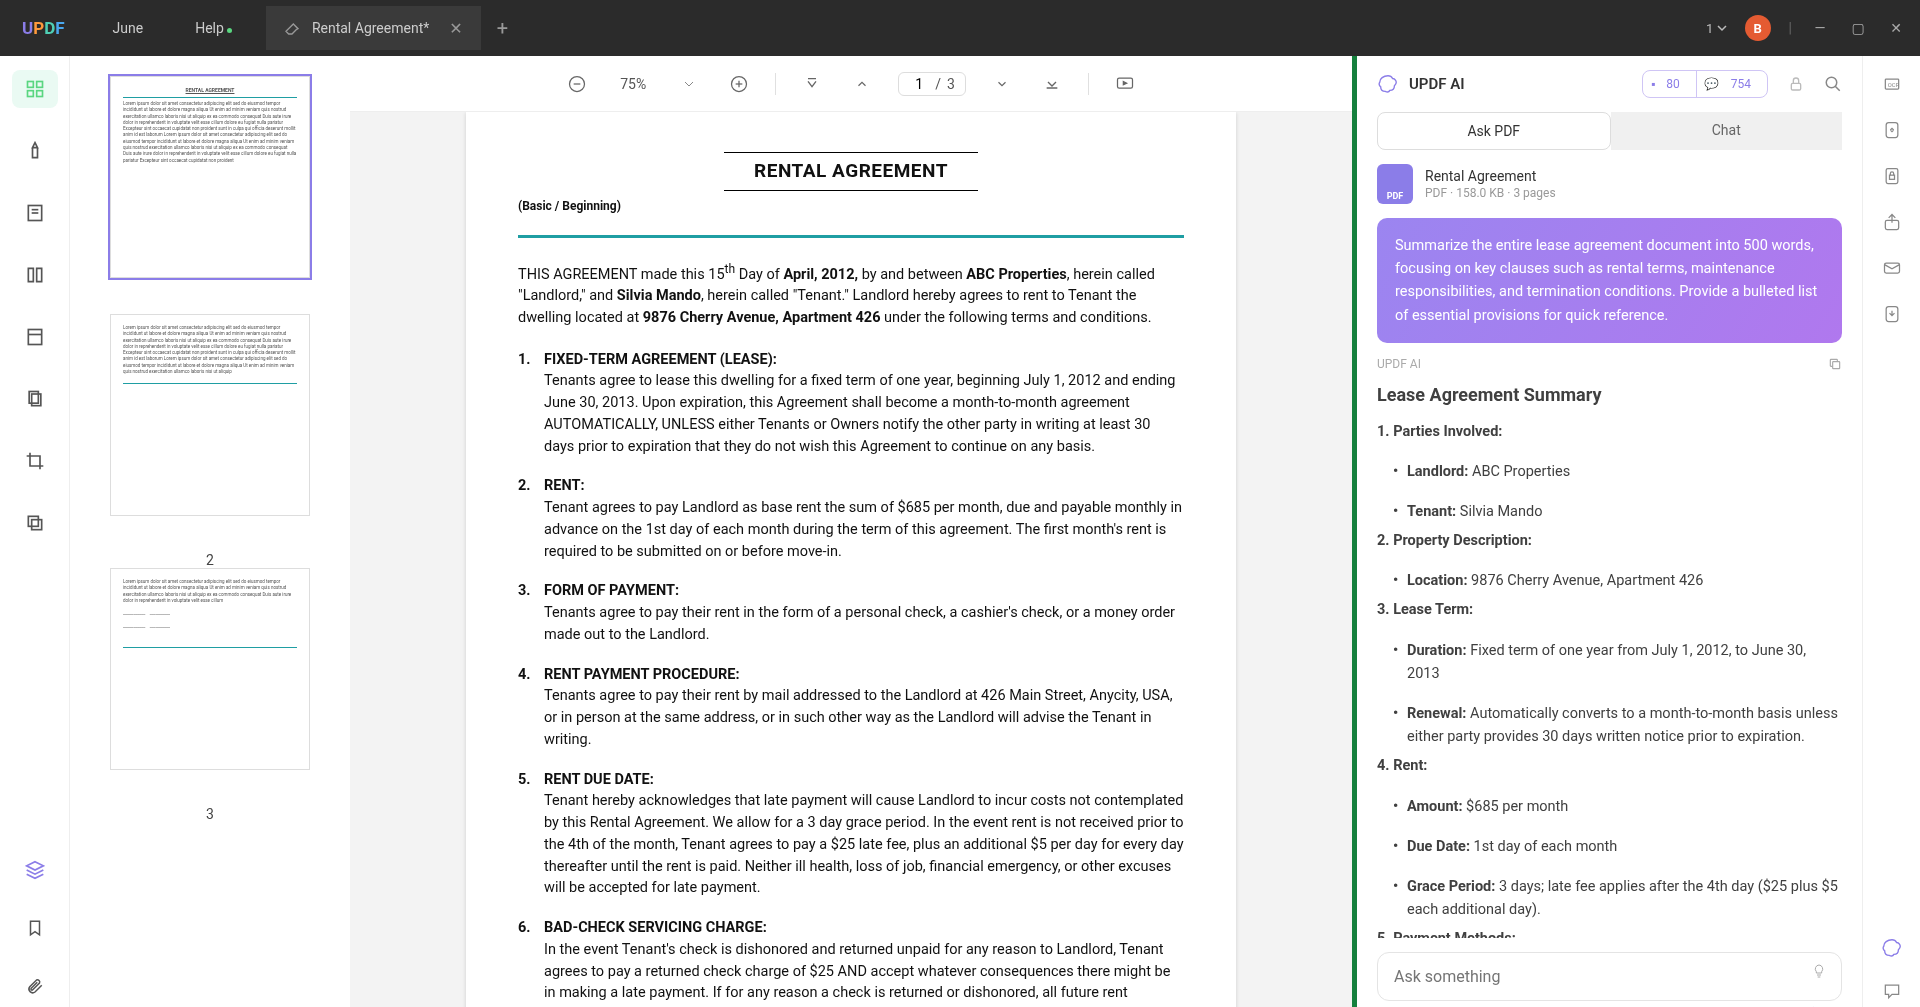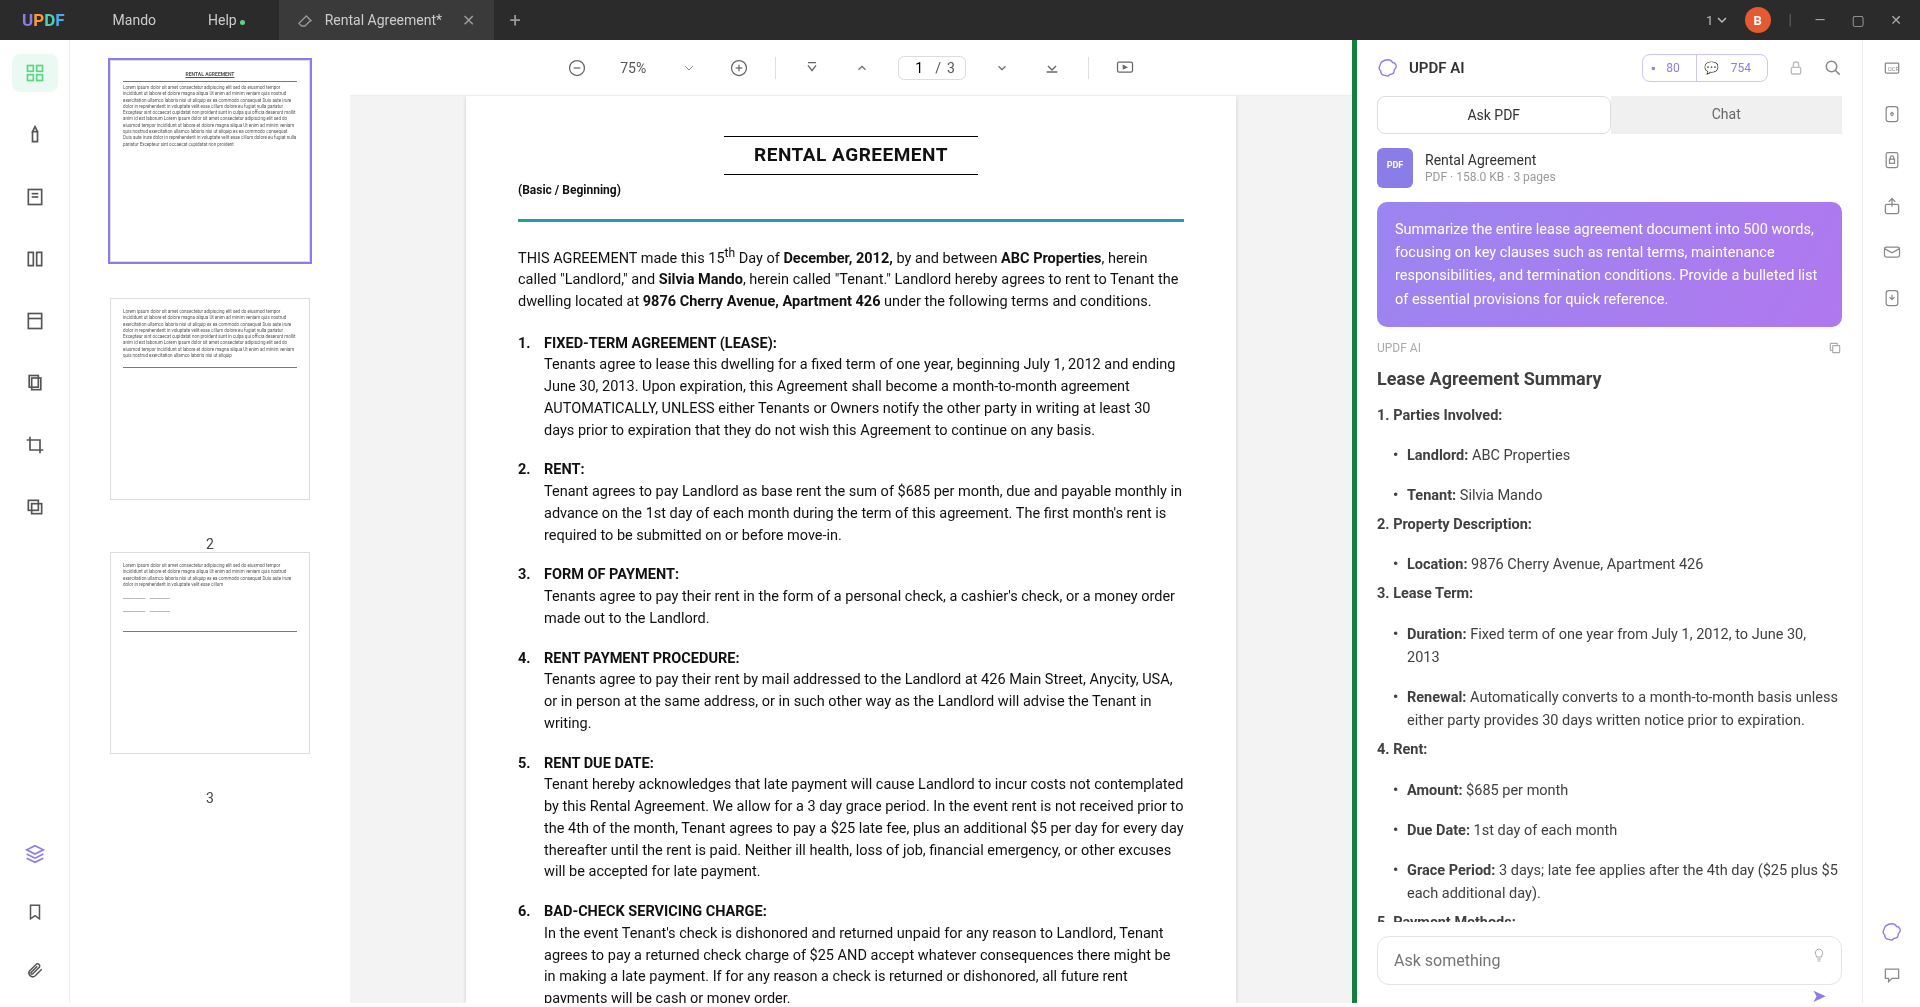--- a/index.html
+++ b/index.html
@@ -1,19 +1,19 @@
 <!DOCTYPE html>
 <html><head>
 <meta charset="utf-8">
 <style>
 * { margin:0; padding:0; box-sizing:border-box; font-family:-apple-system,BlinkMacSystemFont,"Segoe UI",Roboto,sans-serif; }
 body { background:#fff; width:1920px; height:1007px; overflow:hidden; font-size:14px; color:#333; }
 
 
-.titlebar { height:40px; background:#2b2b2b; display:flex; align-items:center; color:#ccc; }
+.titlebar { height:56px; background:#2b2b2b; display:flex; align-items:center; color:#ccc; }
 .logo { padding:0 22px; font-weight:bold; font-size:17px; }
 .logo .u{color:#8b7de8}.logo .p{color:#ff9a3c}.logo .d{color:#4fd0b5}.logo .f{color:#4aa8ef}
 .menu-item { padding:0 26px; font-size:14px; cursor:pointer; position:relative; }
 .dot-green { position:absolute; top:8px; right:18px; width:5px; height:5px; background:#5ad680; border-radius:50%; }
 .tab { display:flex; align-items:center; background:#3a3a3a; height:44px; padding:0 18px; margin-left:16px; gap:12px; }
 .tab .close { color:#999; font-size:16px; margin-left:8px; cursor:pointer; }
 .plus { padding:0 16px; color:#999; font-size:20px; cursor:pointer; }
 .titlebar-right { margin-left:auto; display:flex; align-items:center; gap:18px; padding-right:14px; }
 .win-num { font-size:13px; color:#bbb; }
 .avatar { width:26px; height:26px; border-radius:50%; background:#e45b32; color:#fff; display:flex; align-items:center; justify-content:center; font-size:13px; font-weight:bold; }
@@ -64,21 +64,21 @@
 .tok-badge { display:flex; border:1px solid #cfc5f5; border-radius:8px; overflow:hidden; font-size:12px; }
 .tok-badge span { padding:3px 8px; display:flex; align-items:center; gap:3px; }
 .tok-a { color:#8b7de8; border-right:1px solid #cfc5f5; }
 .tok-b { color:#8b7de8; }
 .lock { color:#bbb; margin-left:10px; }
 .srch { color:#888; margin-left:10px; }
 .ai-tabs { display:flex; padding:0 20px; gap:0; margin-bottom:14px; }
 .ai-tab { flex:1; text-align:center; padding:10px; background:#f0f0f0; cursor:pointer; font-size:14px; color:#666; }
 .ai-tab.active { background:#fff; border:1px solid #ddd; border-radius:8px; color:#333; }
 .file-card { margin:0 20px 14px; display:flex; align-items:center; gap:12px; }
-.pdf-icon { width:36px; height:40px; background:#8b7de8; border-radius:6px; color:#fff; font-size:9px; font-weight:bold; display:flex; align-items:flex-end; justify-content:center; padding-bottom:18px; }
+.pdf-icon { width:36px; height:40px; background:#8b7de8; border-radius:6px; color:#fff; font-size:9px; font-weight:bold; display:flex; align-items:flex-end; justify-content:center; padding-bottom:3px; }
 .file-meta .fname { font-size:14px; color:#333; margin-bottom:2px; }
 .file-meta .finfo { font-size:12px; color:#999; }
 .prompt-box { margin:0 20px 14px; background:linear-gradient(120deg,#9b85f0,#b078ee); color:#fff; border-radius:10px; padding:16px 18px; font-size:14.5px; line-height:1.6; }
 .resp-head { padding:0 20px; display:flex; align-items:center; justify-content:space-between; color:#aaa; font-size:12px; margin-bottom:10px; }
 .copy-ic { cursor:pointer; }
 .response { margin:0 20px; overflow-y:auto; font-size:14.5px; line-height:1.6; color:#404040; flex:1; }
 .response h3 { font-size:18px; font-weight:700; margin-bottom:10px; }
 .response .item { margin-bottom:6px; }
 .response .lvl1 b { font-weight:700; }
 .response .lvl2 { padding-left:30px; position:relative;margin-top:17px; }
@@ -95,21 +95,21 @@
 
 svg { display:block; }
 </style>
 </head>
 <body>
 
 <div class="titlebar">
   <div class="logo">
     <span class="u">U</span><span class="p">P</span><span class="d">D</span><span class="f">F</span>
   </div>
-  <div class="menu-item">Mando</div>
+  <div class="menu-item">June</div>
   <div class="menu-item"><span>Help</span><span class="dot-green"></span></div>
   <div class="tab">
     <span>
         <svg width="16" height="16" viewBox="0 0 24 24" fill="none" stroke="#999" stroke-width="2">
           <path d="M19 14l-7 7H7l-4-4 11-11 7 7-2 1z"></path>
         </svg>
       </span>
     <span>Rental Agreement*</span>
     <span class="close">✕</span>
   </div>
@@ -270,21 +270,21 @@
             <rect x="3" y="5" width="18" height="12" rx="2"></rect>
             <path d="M10 9l4 2-4 2z" fill="currentColor"></path>
           </svg>
         </div>
     </div>
     <div class="page-scroll">
       <div class="page">
         <div class="doc-title"><span class="doc-title-inner">RENTAL AGREEMENT</span></div>
         <div class="doc-sub">(Basic / Beginning)</div>
         <div class="doc-hr"></div>
-        <p class="intro">THIS AGREEMENT made this 15<sup>th</sup> Day of <b>December, 2012,</b> by and between <b>ABC Properties</b>, herein called "Landlord," and <b>Silvia Mando</b>, herein called "Tenant." Landlord hereby agrees to rent to Tenant the dwelling located at <b>9876 Cherry Avenue, Apartment 426</b> under the following terms and conditions.</p>
+        <p class="intro">THIS AGREEMENT made this 15<sup>th</sup> Day of <b>April, 2012,</b> by and between <b>ABC Properties</b>, herein called "Landlord," and <b>Silvia Mando</b>, herein called "Tenant." Landlord hereby agrees to rent to Tenant the dwelling located at <b>9876 Cherry Avenue, Apartment 426</b> under the following terms and conditions.</p>
         <ul class="sections" id="doc-sections">
             <li>
               <div class="sec-num">1.</div>
               <div class="sec-body"><span class="sec-head">FIXED-TERM AGREEMENT (LEASE):</span><br>Tenants agree to lease this dwelling for a fixed term of one year, beginning July 1, 2012 and ending June 30, 2013. Upon expiration, this Agreement shall become a month-to-month agreement AUTOMATICALLY, UNLESS either Tenants or Owners notify the other party in writing at least 30 days prior to expiration that they do not wish this Agreement to continue on any basis.</div>
             </li>
             <li>
               <div class="sec-num">2.</div>
               <div class="sec-body"><span class="sec-head">RENT:</span><br>Tenant agrees to pay Landlord as base rent the sum of $685 per month, due and payable monthly in advance on the 1st day of each month during the term of this agreement. The first month's rent is required to be submitted on or before move-in.</div>
             </li>
             <li>

